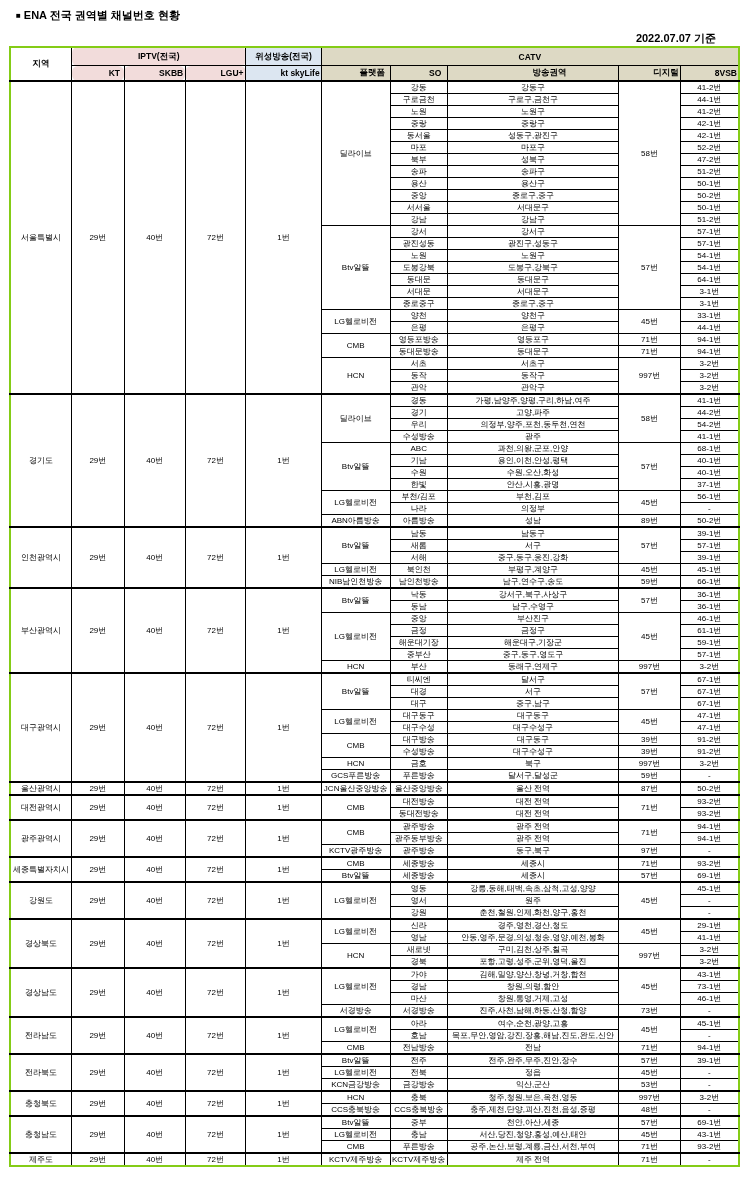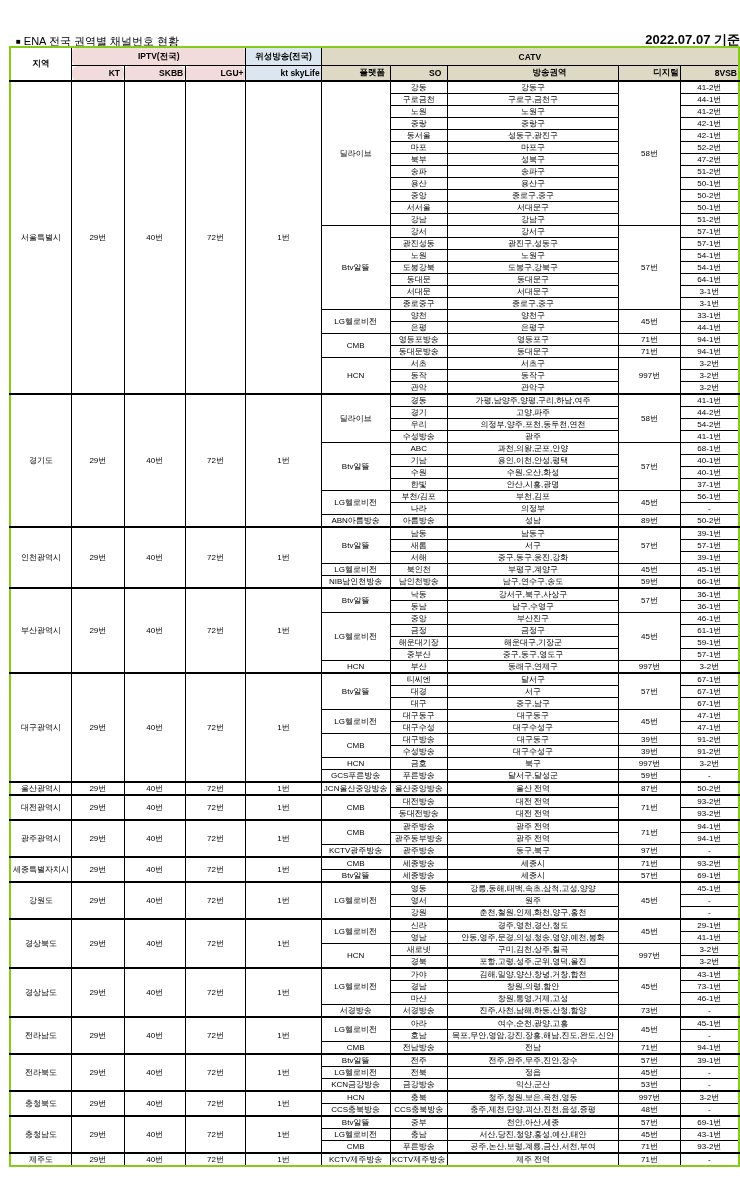--- a/index.html
+++ b/index.html
@@ -6,28 +6,27 @@
   body {
     width:740px; height:1177px;
     background:#ffffff;
     font-family:"Liberation Sans","DejaVu Sans",sans-serif;
     color:#000;
     position:relative;
     overflow:hidden;
   }
   .title-row {
     position:absolute; top:8px; left:16px;
-    font-size:11px; font-weight:normal;
+    font-size:11px; font-weight:bold;
     letter-spacing:0px;
-    margin-top:26px;
   }
   .title-bullet { font-size:8px; vertical-align:1px; margin-right:3px; }
   .date-note {
-    position:absolute; top:31px; right:0;
-    font-size:13px; font-weight:bold;
+    position:absolute; top:31px; right:24px;
+    font-size:11px; font-weight:bold;
   }
   table.channel-table {
     position:absolute; top:46px; left:9px;
     border-collapse:collapse; table-layout:fixed;
     border:2px solid #84cc16;
   }
   .channel-table th, .channel-table td {
     border:1px solid #000;
     padding:0 1px;
     text-align:center; vertical-align:middle;

